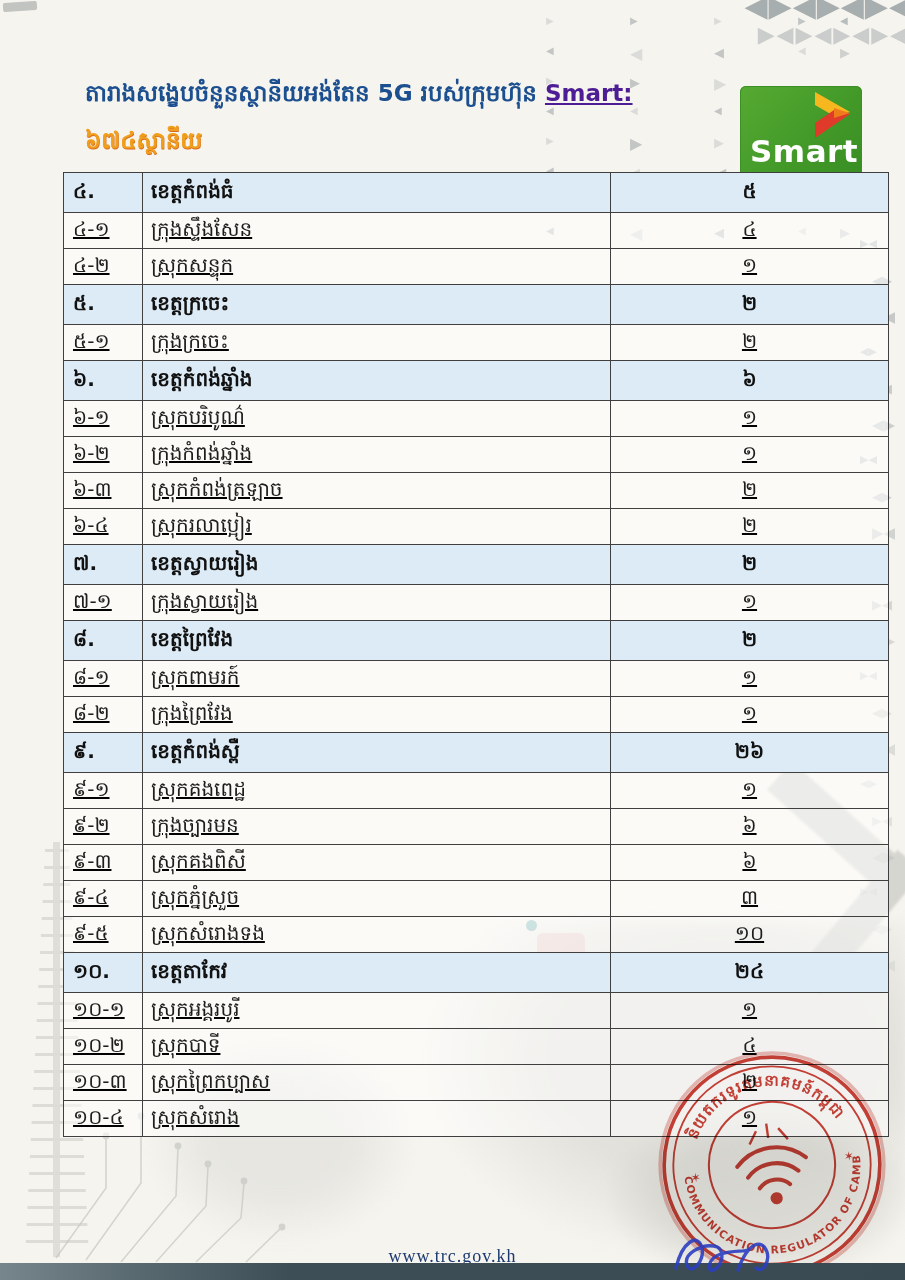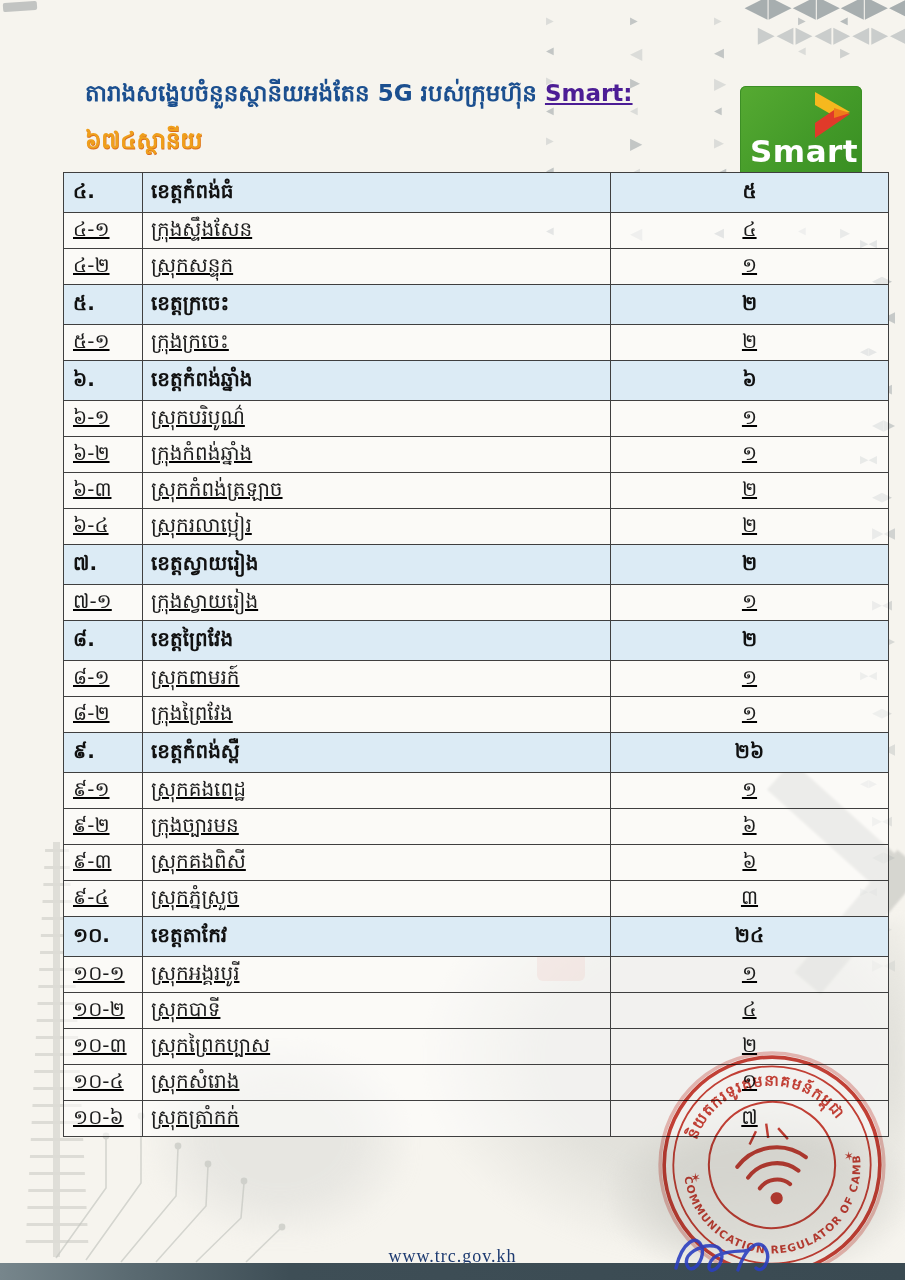--- a/index.html
+++ b/index.html
@@ -264,20 +264,25 @@
           <tr class="dist">
             <td class="c-no">៩-៣</td>
             <td class="c-name">ស្រុកគងពិសី</td>
             <td class="c-value">៦</td>
           </tr>
           <tr class="dist">
             <td class="c-no">៩-៤</td>
             <td class="c-name">ស្រុកភ្នំស្រួច</td>
             <td class="c-value">៣</td>
           </tr>
+          <tr class="dist">
+            <td class="c-no">៩-៥</td>
+            <td class="c-name">ស្រុកសំរោងទង</td>
+            <td class="c-value">១០</td>
+          </tr>
           <tr class="prov">
             <td class="c-no">១០.</td>
             <td class="c-name">ខេត្តតាកែវ</td>
             <td class="c-value">២៤</td>
           </tr>
           <tr class="dist">
             <td class="c-no">១០-១</td>
             <td class="c-name">ស្រុកអង្គរបូរី</td>
             <td class="c-value">១</td>
           </tr>
@@ -288,25 +293,20 @@
           </tr>
           <tr class="dist">
             <td class="c-no">១០-៣</td>
             <td class="c-name">ស្រុកព្រៃកប្បាស</td>
             <td class="c-value">២</td>
           </tr>
           <tr class="dist">
             <td class="c-no">១០-៤</td>
             <td class="c-name">ស្រុកសំរោង</td>
             <td class="c-value">១</td>
-          </tr>
-          <tr class="dist">
-            <td class="c-no">១០-៦</td>
-            <td class="c-name">ស្រុកត្រាំកក់</td>
-            <td class="c-value">៧</td>
           </tr>
         </tbody>
     </table>
   </div>
 
   <div class="footer-url">www.trc.gov.kh</div>
 
   <svg class="stamp" width="234" height="234" viewBox="0 0 230 230">
     <defs>
       <path id="arcTop" d="M 37 115 A 78 78 0 0 1 193 115" fill="none"></path>

